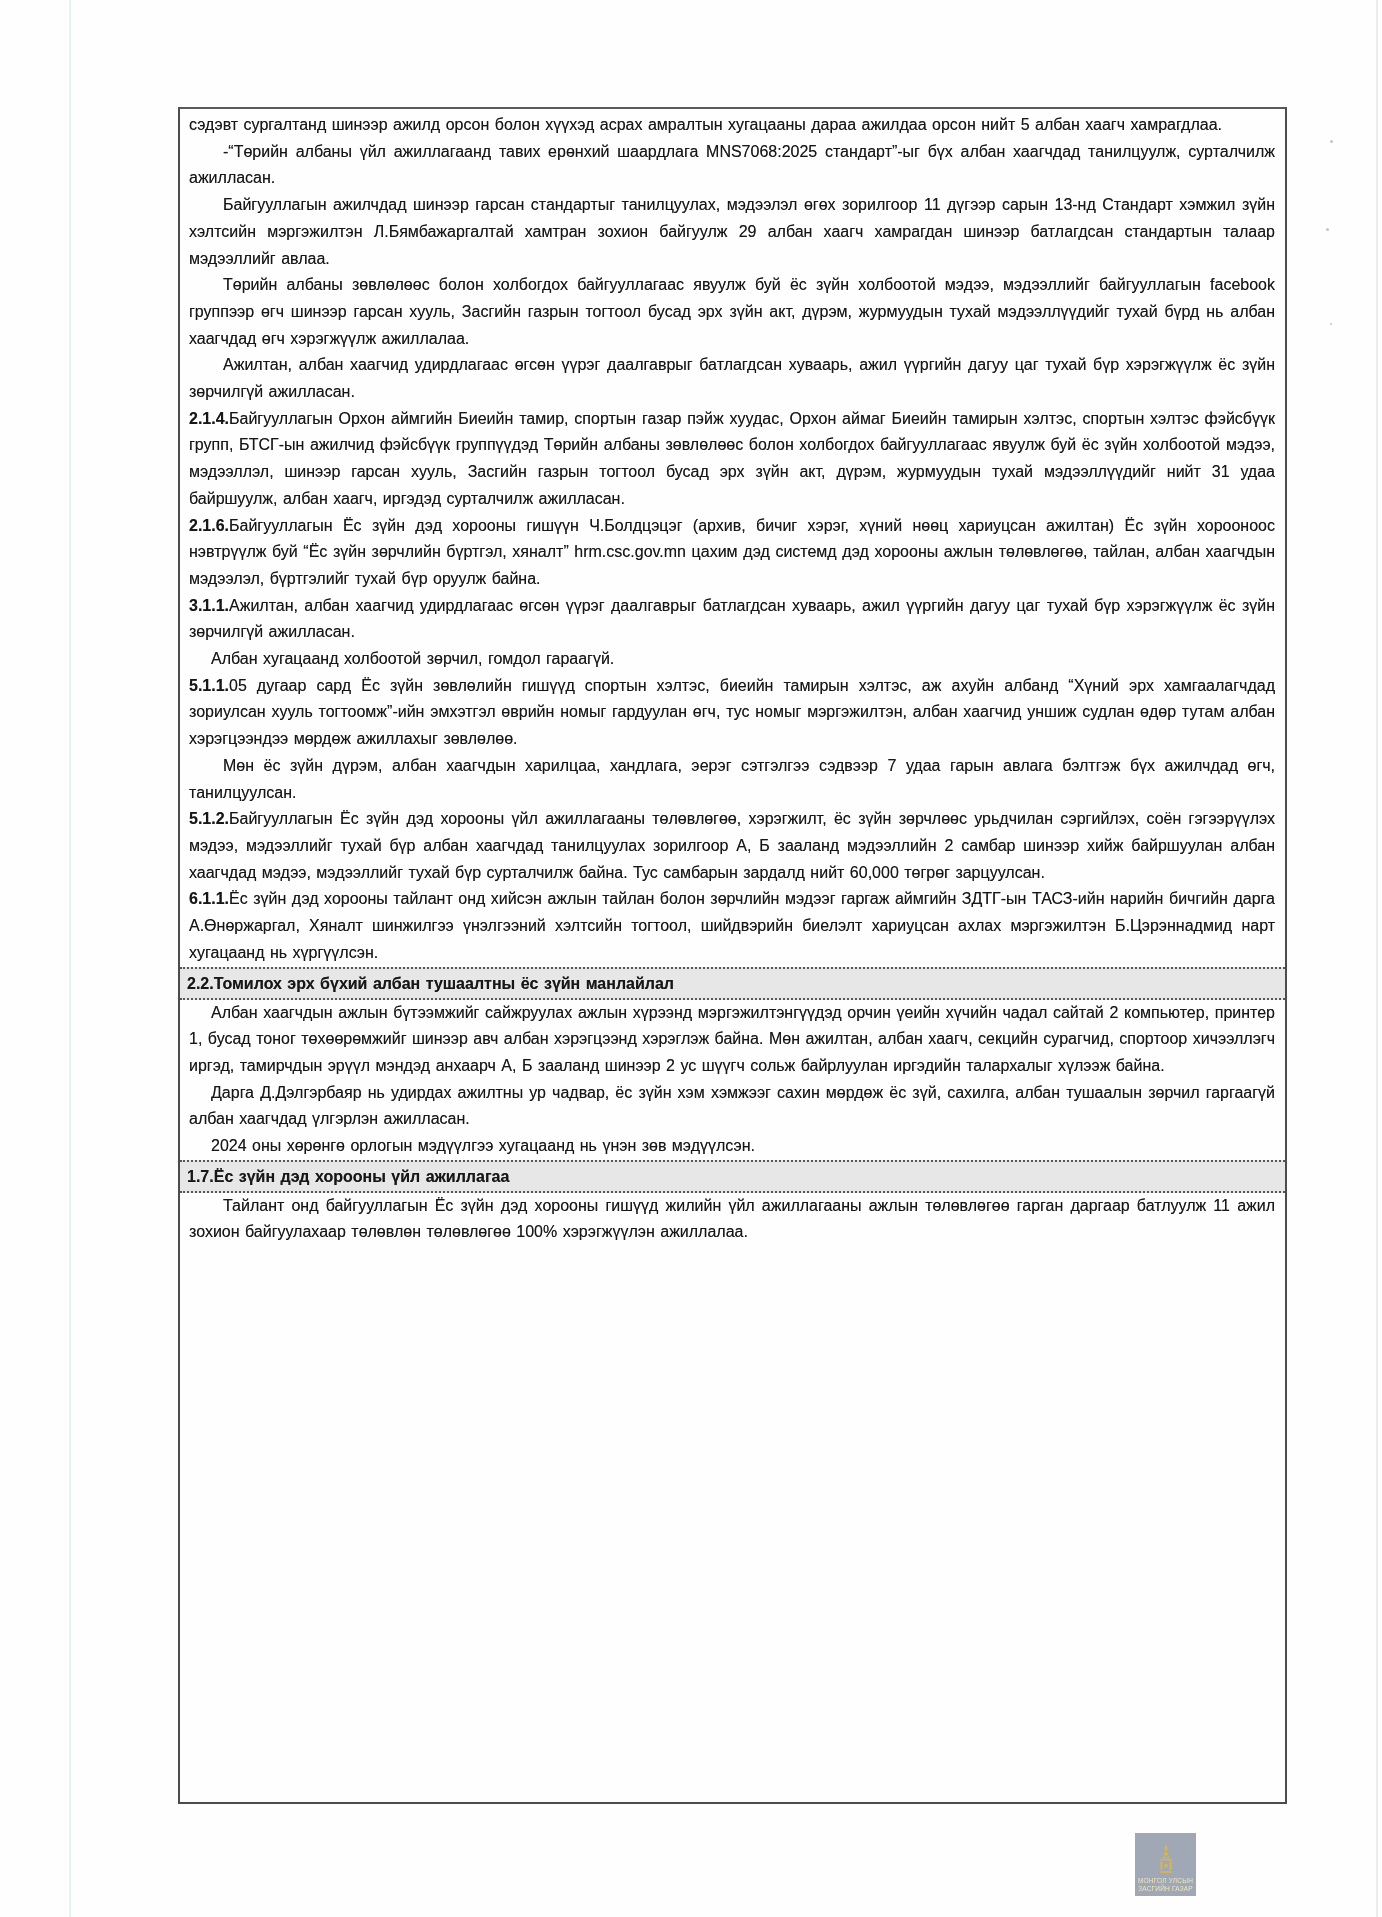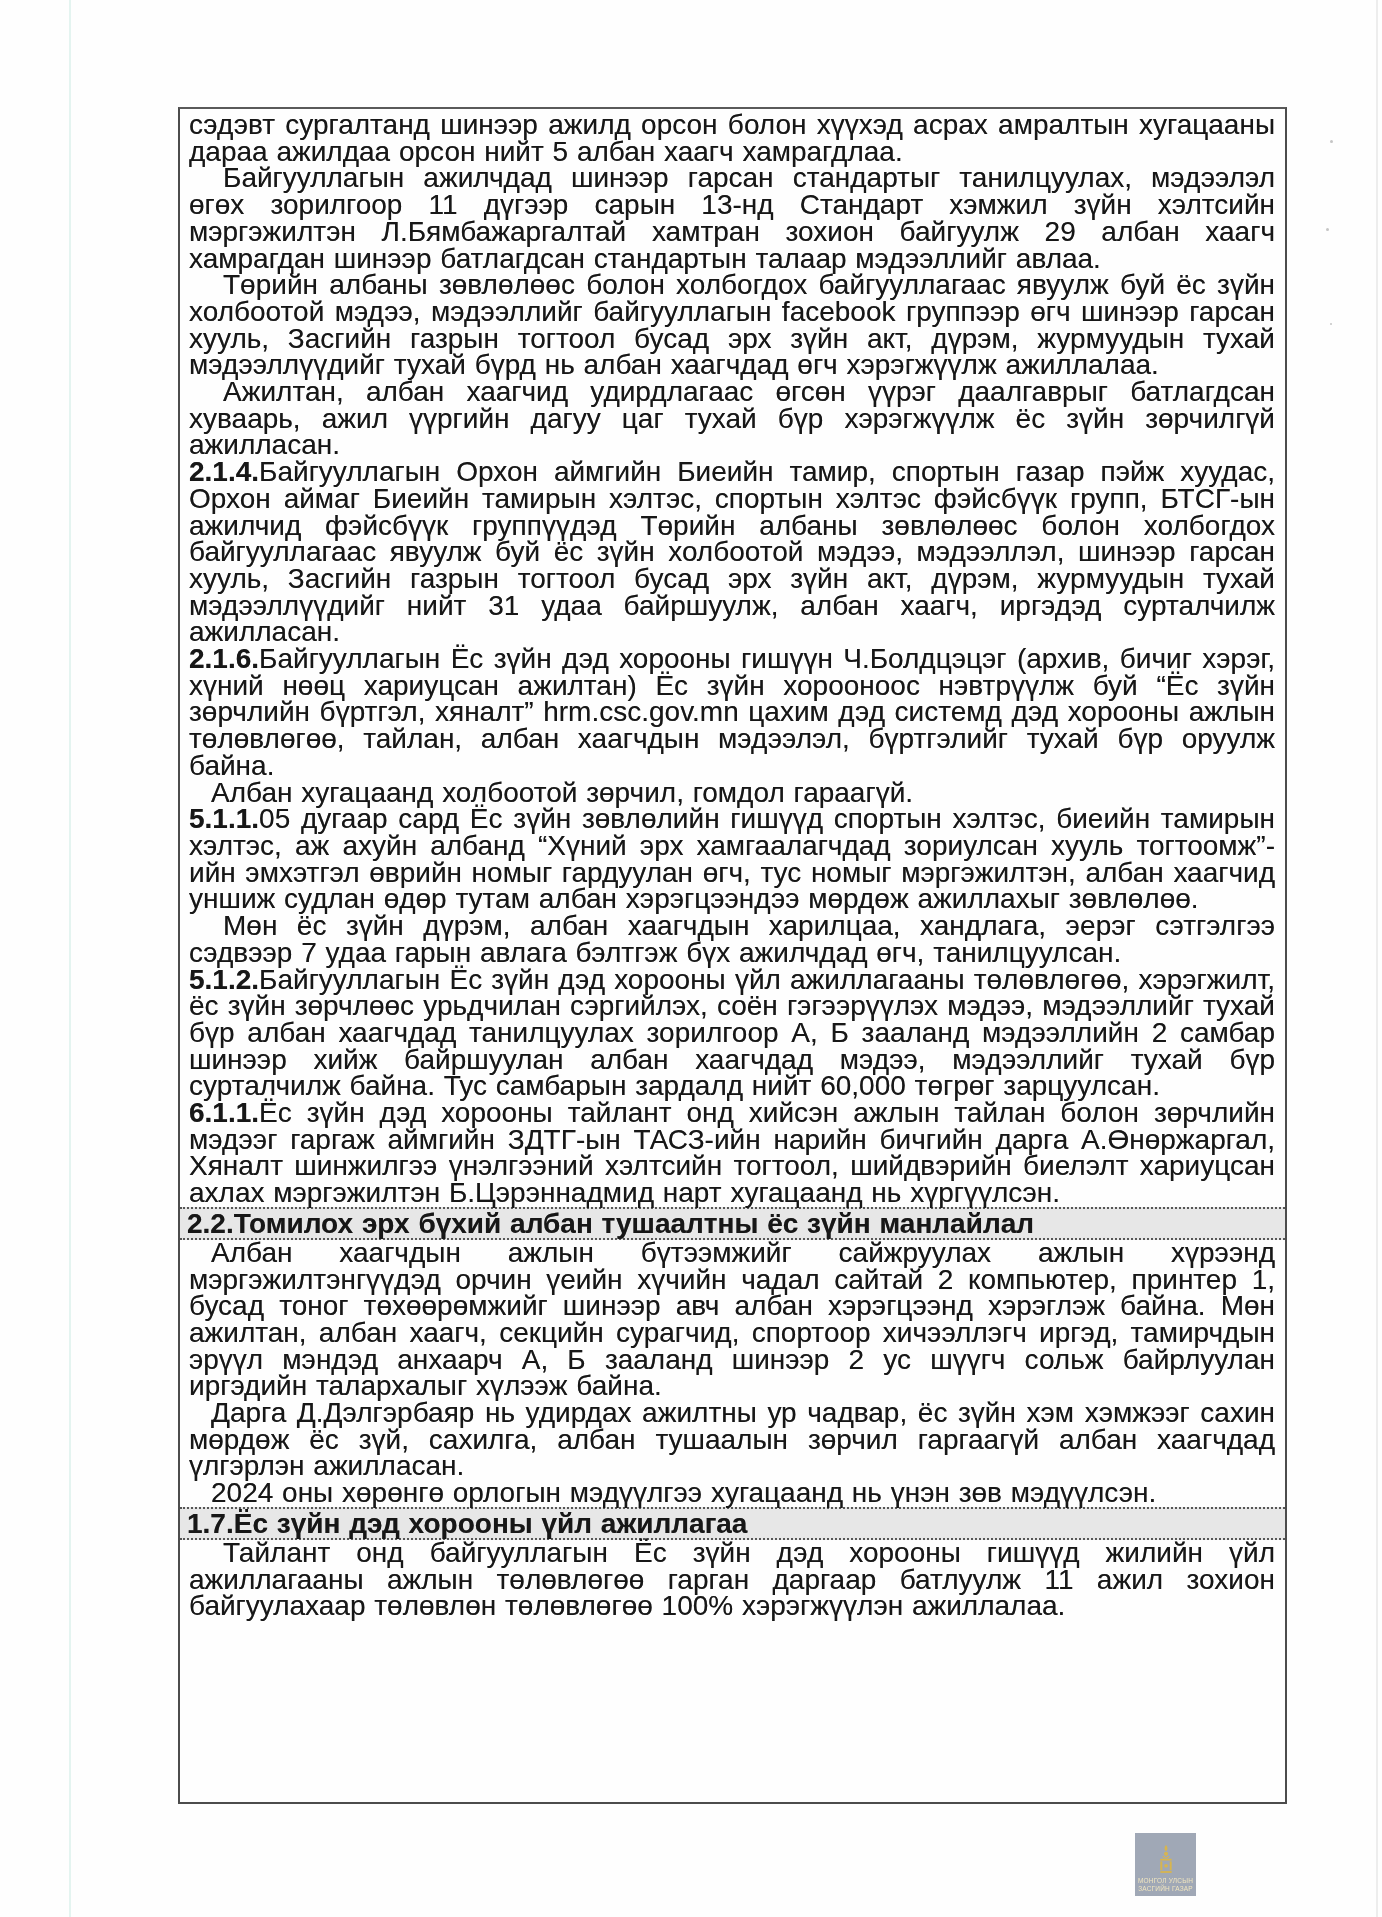--- a/index.html
+++ b/index.html
@@ -31,21 +31,21 @@
     left: 178px;
     top: 107px;
     width: 1109px;
     height: 1697px;
     box-sizing: border-box;
     border: 2px solid #4c4c4c;
     border-top-color: #5a5a5a;
     padding: 3px 10px 0 9px;
     overflow: hidden;
     color: #171717;
-    font-size: 28px;
+    font-size: 16px;
     line-height: 26.7px;
     text-align: justify;
     word-spacing: 1px;
     text-shadow: 0 0 0.5px rgba(20,20,20,0.55);
   }
   .para { margin: 0; }
   .para.ind1 { text-indent: 34px; }
   .para.ind2 { text-indent: 22px; }
   .para b.num { font-weight: 700; }
   .band {
@@ -87,25 +87,27 @@
 
 <div class="page">
   <div class="scan-line-left"></div>
   <div class="scan-line-right"></div>
   <div class="speck s1"></div>
   <div class="speck s2"></div>
   <div class="speck s3"></div>
 
   <div class="doc-box" id="doc-box">
       <p class="para">сэдэвт сургалтанд шинээр ажилд орсон болон хүүхэд асрах амралтын хугацааны дараа ажилдаа орсон нийт 5 албан хаагч хамрагдлаа.</p>
+      <p class="para ind1">-“Төрийн албаны үйл ажиллагаанд тавих ерөнхий шаардлага MNS7068:2025 стандарт”-ыг бүх албан хаагчдад танилцуулж, сурталчилж ажилласан.</p>
       <p class="para ind1">Байгууллагын ажилчдад шинээр гарсан стандартыг танилцуулах, мэдээлэл өгөх зорилгоор 11 дүгээр сарын 13-нд Стандарт хэмжил зүйн хэлтсийн мэргэжилтэн Л.Бямбажаргалтай хамтран зохион байгуулж 29 албан хаагч хамрагдан шинээр батлагдсан стандартын талаар мэдээллийг авлаа.</p>
       <p class="para ind1">Төрийн албаны зөвлөлөөс болон холбогдох байгууллагаас явуулж буй  ёс зүйн холбоотой мэдээ, мэдээллийг байгууллагын facebook группээр өгч шинээр гарсан хууль, Засгийн газрын тогтоол бусад эрх зүйн акт, дүрэм, журмуудын тухай мэдээллүүдийг тухай бүрд нь албан хаагчдад өгч хэрэгжүүлж ажиллалаа.</p>
       <p class="para ind1">Ажилтан, албан хаагчид удирдлагаас өгсөн үүрэг даалгаврыг батлагдсан хуваарь, ажил үүргийн дагуу цаг тухай бүр хэрэгжүүлж ёс зүйн зөрчилгүй ажилласан.</p>
       <p class="para"><b class="num">2.1.4.</b>Байгууллагын Орхон аймгийн Биеийн тамир, спортын газар пэйж хуудас, Орхон аймаг Биеийн тамирын хэлтэс, спортын хэлтэс фэйсбүүк групп, БТСГ-ын ажилчид фэйсбүүк группүүдэд Төрийн албаны зөвлөлөөс болон холбогдох байгууллагаас явуулж буй  ёс зүйн холбоотой мэдээ, мэдээллэл, шинээр гарсан хууль, Засгийн газрын тогтоол бусад эрх зүйн акт, дүрэм, журмуудын тухай мэдээллүүдийг нийт 31 удаа байршуулж, албан хаагч, иргэдэд сурталчилж ажилласан.</p>
       <p class="para"><b class="num">2.1.6.</b>Байгууллагын Ёс зүйн дэд хорооны гишүүн Ч.Болдцэцэг (архив, бичиг хэрэг, хүний нөөц хариуцсан ажилтан) Ёс зүйн хорооноос нэвтрүүлж буй “Ёс зүйн зөрчлийн бүртгэл, хяналт” hrm.csc.gov.mn цахим дэд системд дэд хорооны ажлын төлөвлөгөө, тайлан, албан хаагчдын мэдээлэл, бүртгэлийг тухай бүр оруулж байна.</p>
+      <p class="para"><b class="num">3.1.1.</b>Ажилтан, албан хаагчид удирдлагаас өгсөн үүрэг даалгаврыг батлагдсан хуваарь, ажил үүргийн дагуу цаг тухай бүр хэрэгжүүлж ёс зүйн зөрчилгүй ажилласан.</p>
       <p class="para ind2">Албан хугацаанд холбоотой зөрчил, гомдол гараагүй.</p>
       <p class="para"><b class="num">5.1.1.</b>05 дугаар сард Ёс зүйн зөвлөлийн гишүүд спортын хэлтэс, биеийн тамирын хэлтэс, аж ахуйн албанд “Хүний эрх хамгаалагчдад зориулсан хууль тогтоомж”-ийн эмхэтгэл өврийн номыг гардуулан өгч, тус номыг мэргэжилтэн, албан хаагчид уншиж судлан өдөр тутам албан хэрэгцээндээ мөрдөж ажиллахыг зөвлөлөө.</p>
       <p class="para ind1">Мөн ёс зүйн дүрэм, албан хаагчдын харилцаа, хандлага, эерэг сэтгэлгээ сэдвээр 7 удаа гарын авлага бэлтгэж бүх ажилчдад өгч, танилцуулсан.</p>
       <p class="para"><b class="num">5.1.2.</b>Байгууллагын Ёс зүйн дэд хорооны үйл ажиллагааны төлөвлөгөө, хэрэгжилт, ёс зүйн зөрчлөөс урьдчилан сэргийлэх, соён гэгээрүүлэх мэдээ, мэдээллийг тухай бүр албан хаагчдад танилцуулах зорилгоор А, Б зааланд мэдээллийн 2 самбар шинээр хийж байршуулан албан хаагчдад мэдээ, мэдээллийг тухай бүр сурталчилж байна. Тус самбарын зардалд нийт 60,000 төгрөг зарцуулсан.</p>
       <p class="para"><b class="num">6.1.1.</b>Ёс зүйн дэд хорооны тайлант онд хийсэн ажлын тайлан болон зөрчлийн мэдээг гаргаж аймгийн ЗДТГ-ын ТАСЗ-ийн нарийн бичгийн дарга А.Өнөржаргал, Хяналт шинжилгээ үнэлгээний хэлтсийн тогтоол, шийдвэрийн биелэлт хариуцсан ахлах мэргэжилтэн Б.Цэрэннадмид нарт хугацаанд нь хүргүүлсэн.</p>
       <div class="band">2.2.Томилох эрх бүхий албан тушаалтны ёс зүйн манлайлал</div>
       <p class="para ind2">Албан хаагчдын ажлын бүтээмжийг сайжруулах ажлын хүрээнд мэргэжилтэнгүүдэд орчин үеийн хүчийн чадал сайтай 2 компьютер, принтер 1, бусад тоног төхөөрөмжийг шинээр авч албан хэрэгцээнд хэрэглэж байна. Мөн ажилтан, албан хаагч, секцийн сурагчид, спортоор хичээллэгч иргэд, тамирчдын эрүүл мэндэд анхаарч А, Б зааланд шинээр 2 ус шүүгч сольж байрлуулан иргэдийн талархалыг хүлээж байна.</p>
       <p class="para ind2">Дарга Д.Дэлгэрбаяр нь удирдах ажилтны ур чадвар, ёс зүйн хэм хэмжээг сахин мөрдөж  ёс зүй, сахилга,  албан тушаалын зөрчил гаргаагүй албан хаагчдад үлгэрлэн ажилласан.</p>
       <p class="para ind2">2024 оны хөрөнгө орлогын мэдүүлгээ хугацаанд нь үнэн зөв мэдүүлсэн.</p>
       <div class="band">1.7.Ёс зүйн дэд хорооны үйл ажиллагаа</div>

